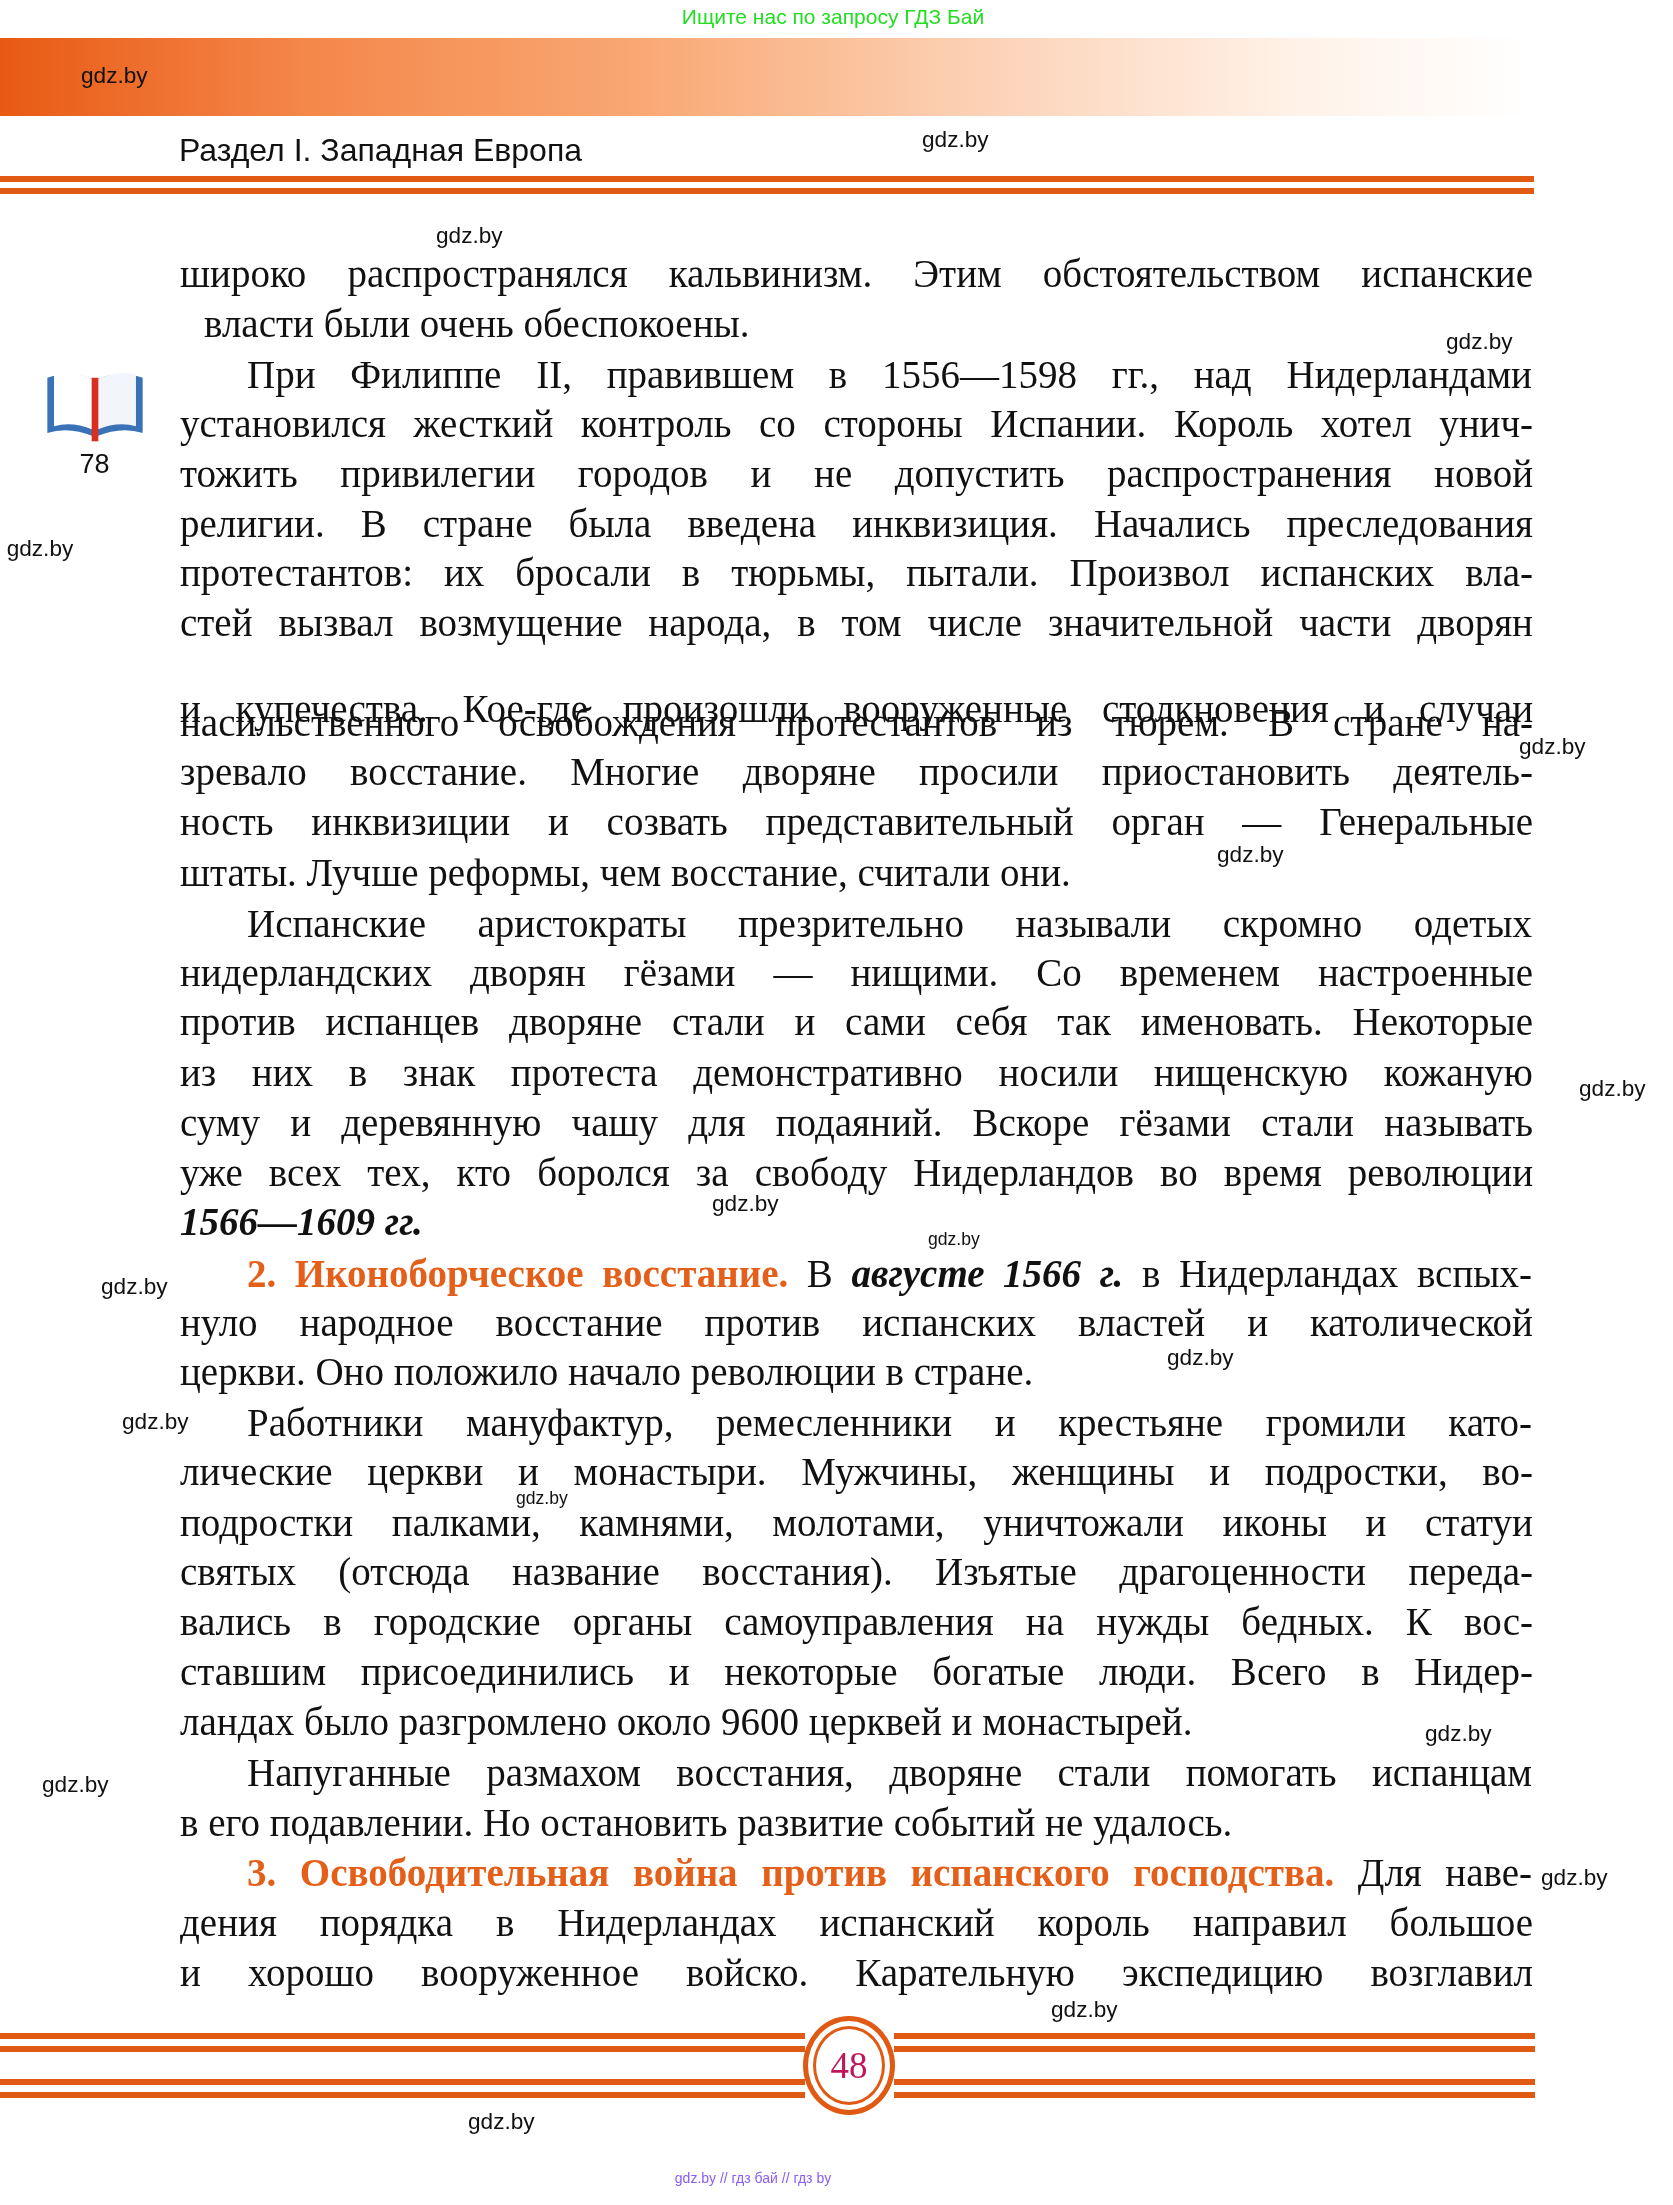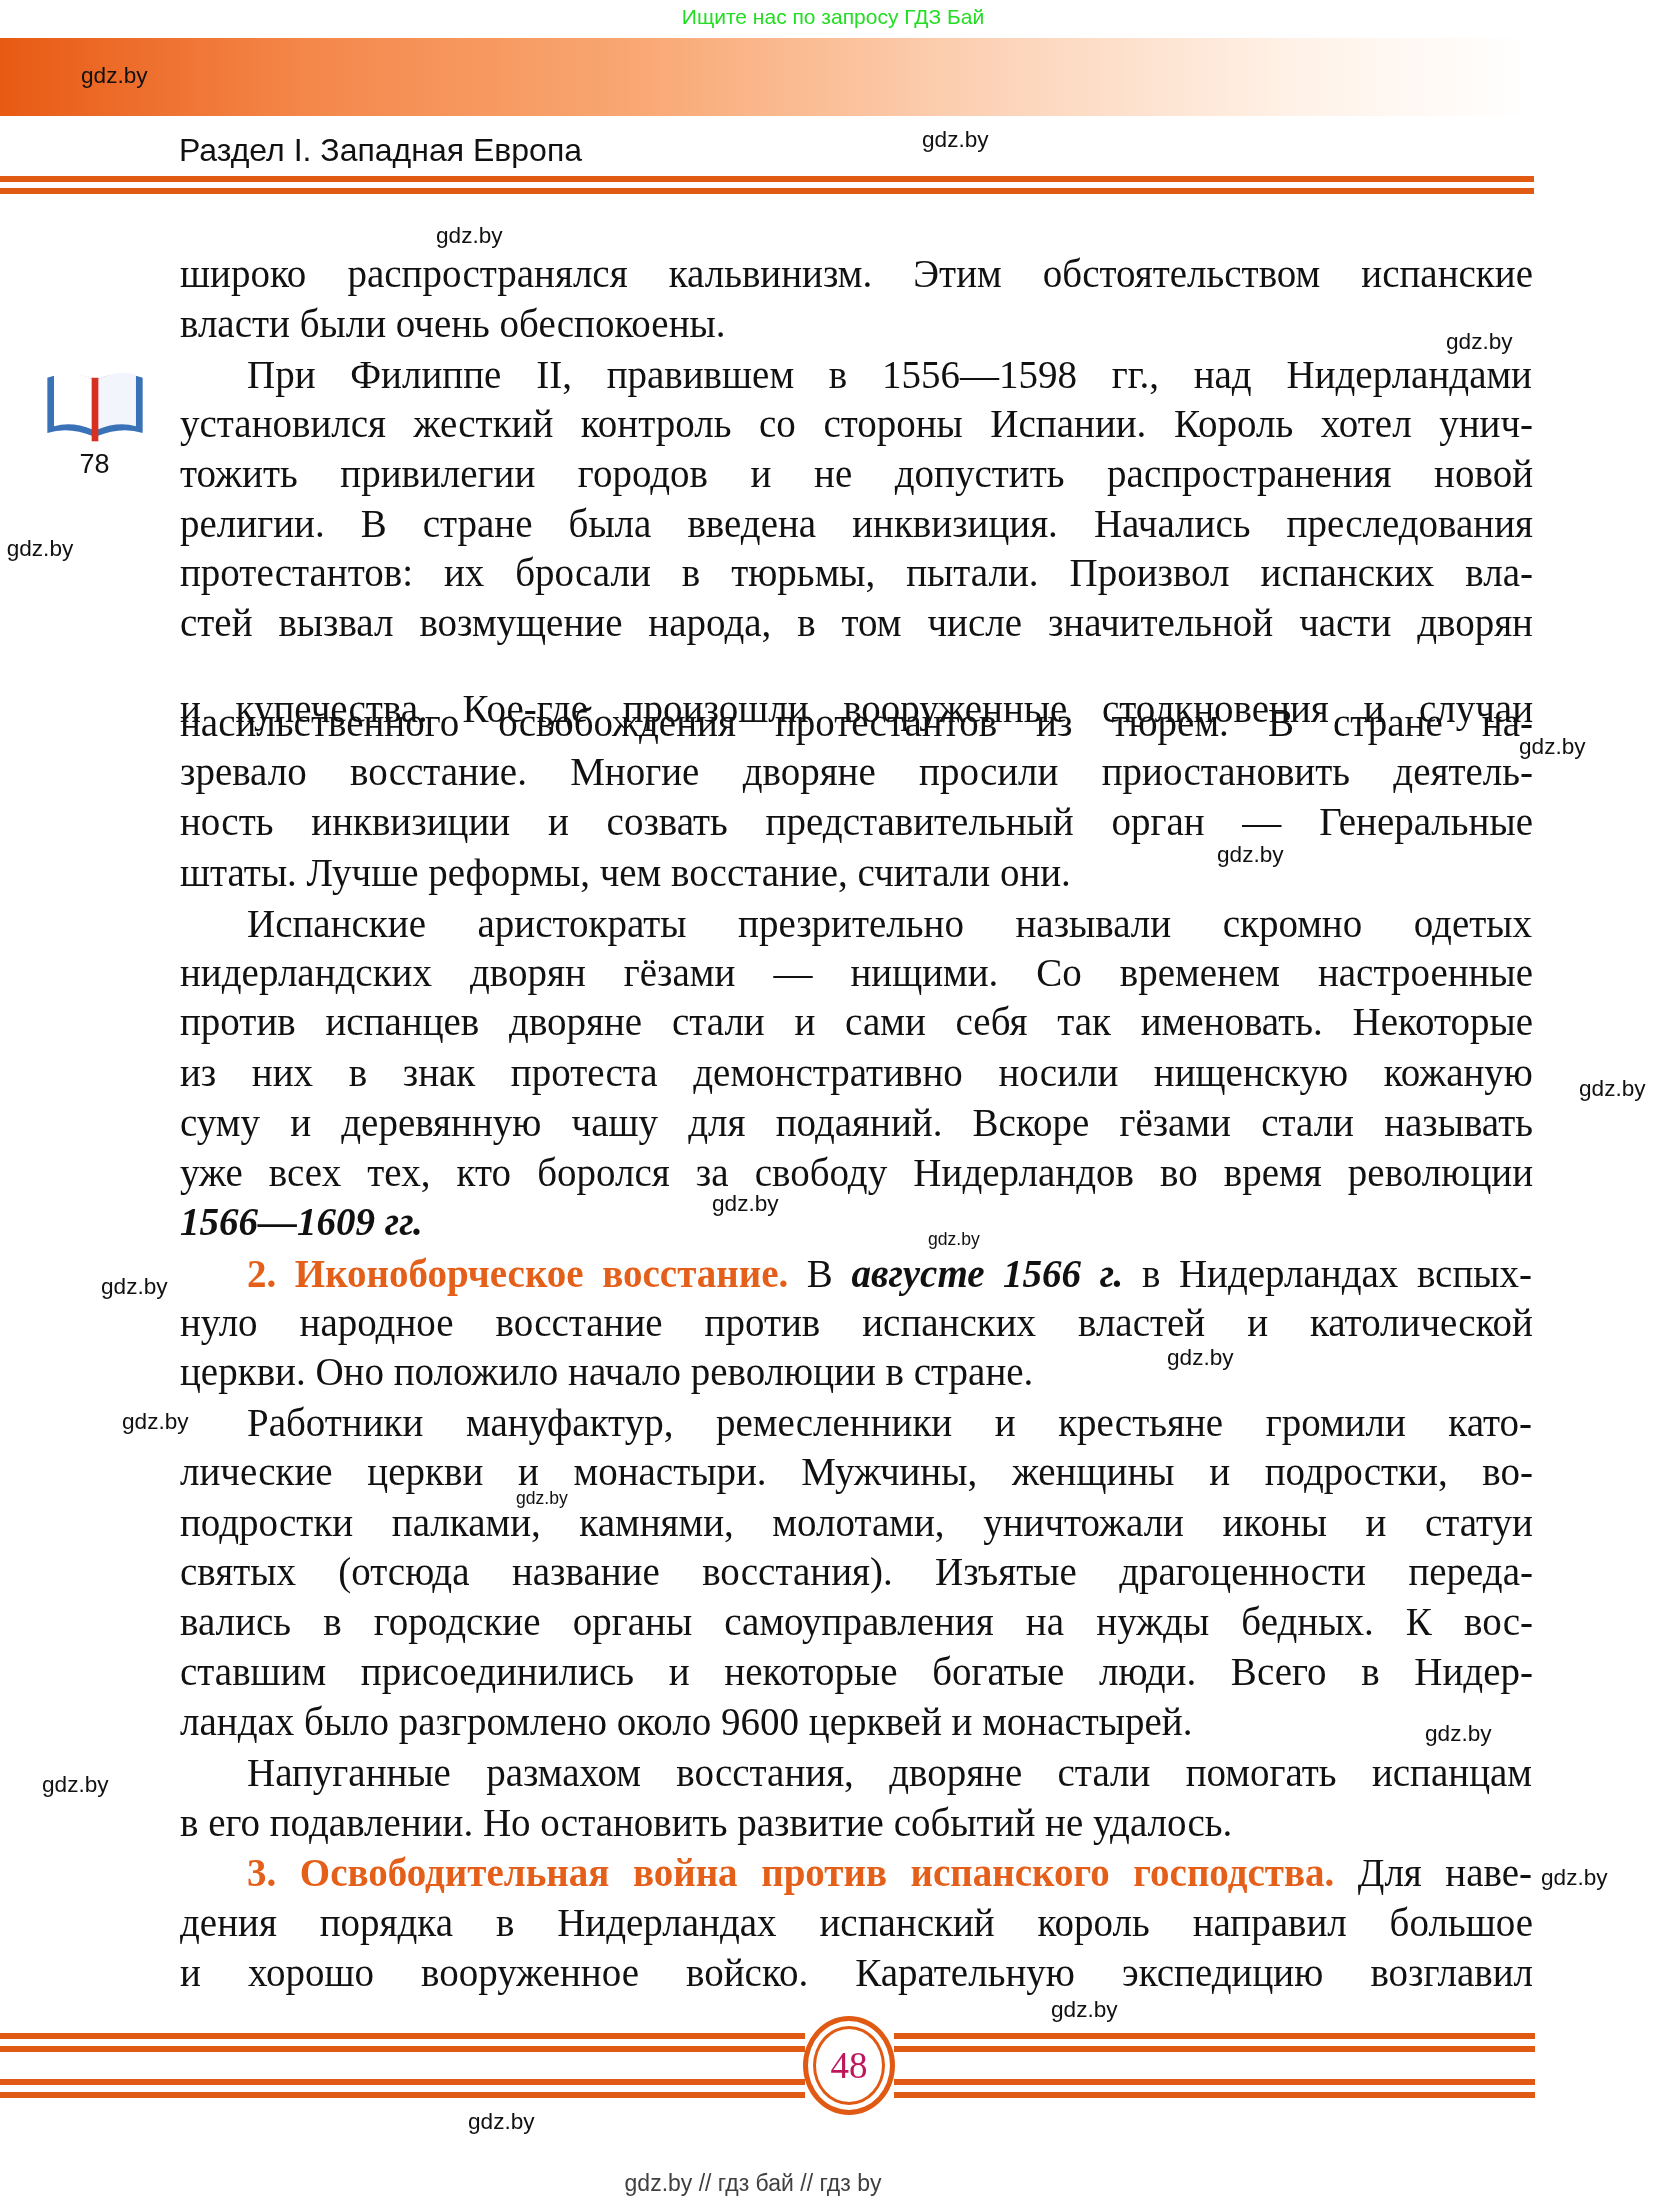--- a/index.html
+++ b/index.html
@@ -14,21 +14,21 @@
   .hline-footer { height: 5.9px; background: #e05a14; }
   .line { left: 180px; width: 1353px; height: 50px; line-height: 50px; font-size: 39px; white-space: nowrap; text-align: justify; text-align-last: justify; }
   .line.last { text-align: left; text-align-last: left; }
   .line.indent { padding-left: 67px; width: 1285px; }
   .orange { color: #e4601a; font-weight: bold; }
   .bi { font-weight: bold; font-style: italic; }
   .book-icon { left: 44px; top: 366px; width: 102px; height: 77px; }
   .book-num { left: 75px; top: 449px; width: 39px; text-align: center; font-family: "Liberation Sans", sans-serif; font-size: 27px; color: #111; }
   .page-circle { left: 803px; top: 2016px; width: 92px; height: 99px; border-radius: 50%; background: #ffffff; border: 5.9px solid #e05a14; box-sizing: border-box; }
   .page-circle-inner { position: absolute; left: 5px; top: 5px; right: 5px; bottom: 5px; border-radius: 50%; border: 3.4px solid #e05a14; display: flex; align-items: center; justify-content: center; font-family: "Liberation Serif", serif; font-size: 37px; color: #be185d; }
-  .bottom-links { left: 0; width: 1506px; top: 2170px; text-align: center; font-family: "Liberation Sans", sans-serif; font-size: 23px; color: #404040; }
+  .bottom-links { left: 0; width: 1506px; top: 2170px; text-align: center; font-family: "Liberation Sans", sans-serif; font-size: 14px; color: #8b5cf6; }
 </style>
 </head>
 <body>
 
 <div class="abs top-banner-text">Ищите нас по запросу ГДЗ Бай</div>
 <div class="abs orange-band"></div>
 <div class="abs wm" style="left:81px; top:65px;">gdz.by</div>
 
 <div class="abs section-header">Раздел I. Западная Европа</div>
 <div class="abs wm" style="left:922px; top:129px;">gdz.by</div>
@@ -40,21 +40,21 @@
     <path d="M4 14 Q30 4 59 16 L59 84 Q30 72 4 80 Z" fill="#3a72b8"></path>
     <path d="M63 16 Q92 4 118 14 L118 80 Q92 72 63 84 Z" fill="#3a72b8"></path>
     <path d="M12 10 Q34 4 58 16 L58 76 Q34 66 12 72 Z" fill="#ffffff"></path>
     <path d="M64 16 Q88 4 110 10 L110 72 Q88 66 64 76 Z" fill="#f2f5fb"></path>
     <rect x="57" y="14" width="8" height="76" fill="#d83020"></rect>
   </svg>
 </div>
 <div class="abs book-num">78</div>
 
 <div class="abs line" style="top:249px;">широко распространялся кальвинизм. Этим обстоятельством испанские</div>
-<div class="abs line last" style="top:299px;">власти были очень обеспокоены.</div>
+<div class="abs line last" style="top:299px;margin-left:24px;">власти были очень обеспокоены.</div>
 <div class="abs line indent" style="top:350px;">При Филиппе II, правившем в 1556—1598 гг., над Нидерландами</div>
 <div class="abs line" style="top:399px;">установился жесткий контроль со стороны Испании. Король хотел унич-</div>
 <div class="abs line" style="top:449px;">тожить привилегии городов и не допустить распространения новой</div>
 <div class="abs line" style="top:499px;">религии. В стране была введена инквизиция. Начались преследования</div>
 <div class="abs line" style="top:548px;">протестантов: их бросали в тюрьмы, пытали. Произвол испанских вла-</div>
 <div class="abs line" style="top:598px;">стей вызвал возмущение народа, в том числе значительной части дворян</div>
 <div class="abs line" style="top:684px;">и купечества. Кое-где произошли вооруженные столкновения и случаи</div>
 <div class="abs line" style="top:698px;">насильственного освобождения протестантов из тюрем. В стране на-</div>
 <div class="abs line" style="top:747px;">зревало восстание. Многие дворяне просили приостановить деятель-</div>
 <div class="abs line" style="top:797px;">ность инквизиции и созвать представительный орган — Генеральные</div>

